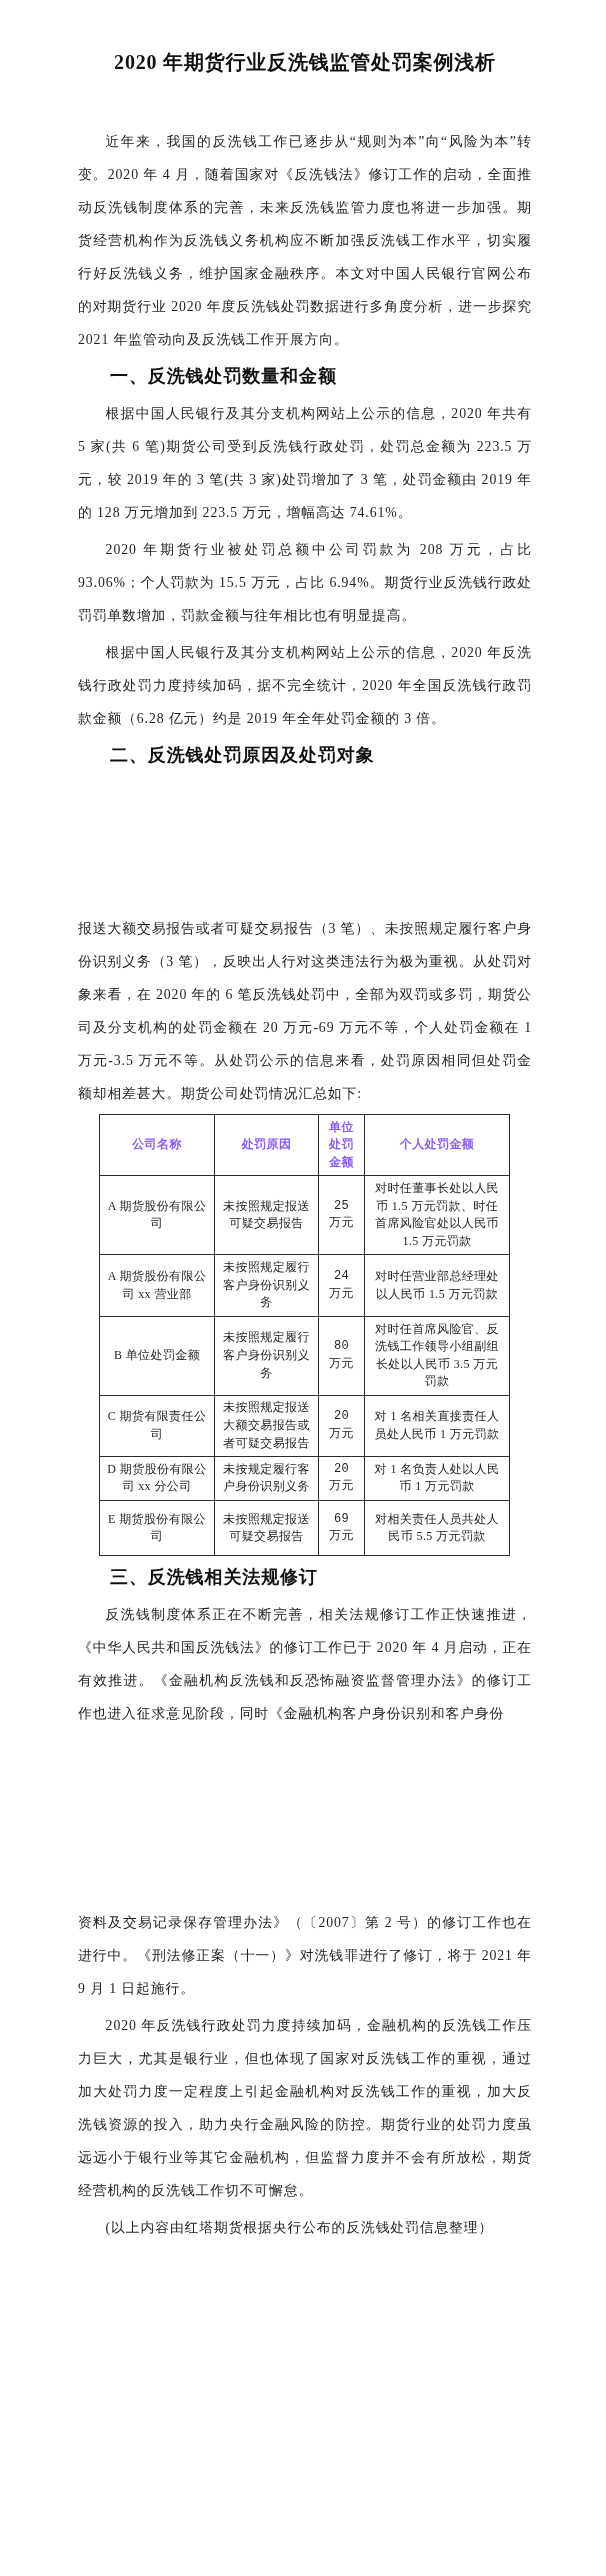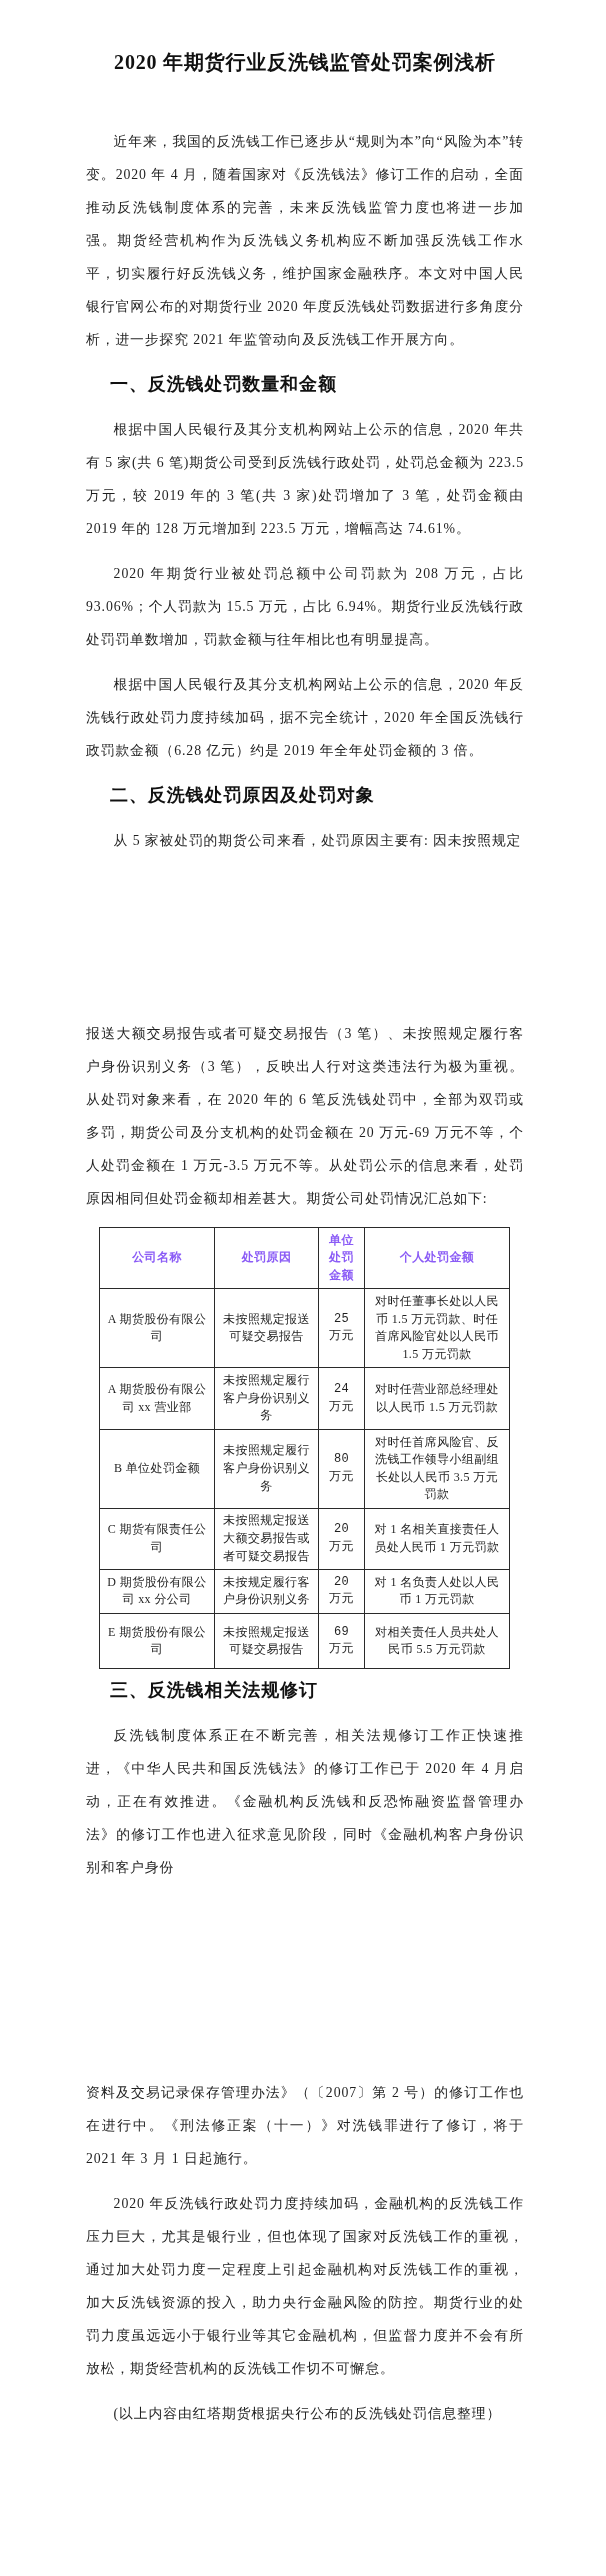--- a/index.html
+++ b/index.html
@@ -23,21 +23,21 @@
     letter-spacing: 0.8px;
     color: #111;
     margin: 0 0 44px 0;
   }
   .para {
     font-size: 13.8px;
     line-height: 33px;
     text-align: justify;
     text-indent: 2em;
     letter-spacing: 0.9px;
-    margin: 12px;
+    margin: 4px;
   }
   .para.continued { text-indent: 0; }
   .heading {
     font-size: 18px;
     font-weight: bold;
     line-height: 33px;
     text-indent: 2em;
     letter-spacing: 0.9px;
     margin: 0;
     color: #111;
@@ -85,21 +85,20 @@
   <p class="heading">一、反洗钱处罚数量和金额</p>
 
   <p class="para">根据中国人民银行及其分支机构网站上公示的信息，2020 年共有 5 家(共 6 笔)期货公司受到反洗钱行政处罚，处罚总金额为 223.5 万元，较 2019 年的 3 笔(共 3 家)处罚增加了 3 笔，处罚金额由 2019 年的 128 万元增加到 223.5 万元，增幅高达 74.61%。</p>
 
   <p class="para">2020 年期货行业被处罚总额中公司罚款为 208 万元，占比 93.06%；个人罚款为 15.5 万元，占比 6.94%。期货行业反洗钱行政处罚罚单数增加，罚款金额与往年相比也有明显提高。</p>
 
   <p class="para">根据中国人民银行及其分支机构网站上公示的信息，2020 年反洗钱行政处罚力度持续加码，据不完全统计，2020 年全国反洗钱行政罚款金额（6.28 亿元）约是 2019 年全年处罚金额的 3 倍。</p>
 
   <p class="heading">二、反洗钱处罚原因及处罚对象</p>
 
-  <p class="para">从 5 家被处罚的期货公司来看，处罚原因主要有: 因未按照规定</p>
 
   <div class="page-gap-1"></div>
 
   <p class="para continued">报送大额交易报告或者可疑交易报告（3 笔）、未按照规定履行客户身份识别义务（3 笔），反映出人行对这类违法行为极为重视。从处罚对象来看，在 2020 年的 6 笔反洗钱处罚中，全部为双罚或多罚，期货公司及分支机构的处罚金额在 20 万元-69 万元不等，个人处罚金额在 1 万元-3.5 万元不等。从处罚公示的信息来看，处罚原因相同但处罚金额却相差甚大。期货公司处罚情况汇总如下:</p>
 
   <table class="penalty">
     <colgroup>
       <col class="col-company">
       <col class="col-reason">
       <col class="col-unitfine">
@@ -152,20 +151,20 @@
       </tr>
     </tbody>
   </table>
 
   <p class="heading">三、反洗钱相关法规修订</p>
 
   <p class="para">反洗钱制度体系正在不断完善，相关法规修订工作正快速推进，《中华人民共和国反洗钱法》的修订工作已于 2020 年 4 月启动，正在有效推进。《金融机构反洗钱和反恐怖融资监督管理办法》的修订工作也进入征求意见阶段，同时《金融机构客户身份识别和客户身份</p>
 
   <div class="page-gap-2"></div>
 
-  <p class="para continued">资料及交易记录保存管理办法》（〔2007〕第 2 号）的修订工作也在进行中。《刑法修正案（十一）》对洗钱罪进行了修订，将于 2021 年 3 月 1 日起施行。</p>
+  <p class="para continued">资料及交易记录保存管理办法》（〔2007〕第 2 号）的修订工作也在进行中。《刑法修正案（十一）》对洗钱罪进行了修订，将于 2021 年 9 月 1 日起施行。</p>
 
   <p class="para">2020 年反洗钱行政处罚力度持续加码，金融机构的反洗钱工作压力巨大，尤其是银行业，但也体现了国家对反洗钱工作的重视，通过加大处罚力度一定程度上引起金融机构对反洗钱工作的重视，加大反洗钱资源的投入，助力央行金融风险的防控。期货行业的处罚力度虽远远小于银行业等其它金融机构，但监督力度并不会有所放松，期货经营机构的反洗钱工作切不可懈怠。</p>
 
   <p class="para">(以上内容由红塔期货根据央行公布的反洗钱处罚信息整理）</p>
 
 </div>
 
 
 </body></html>

